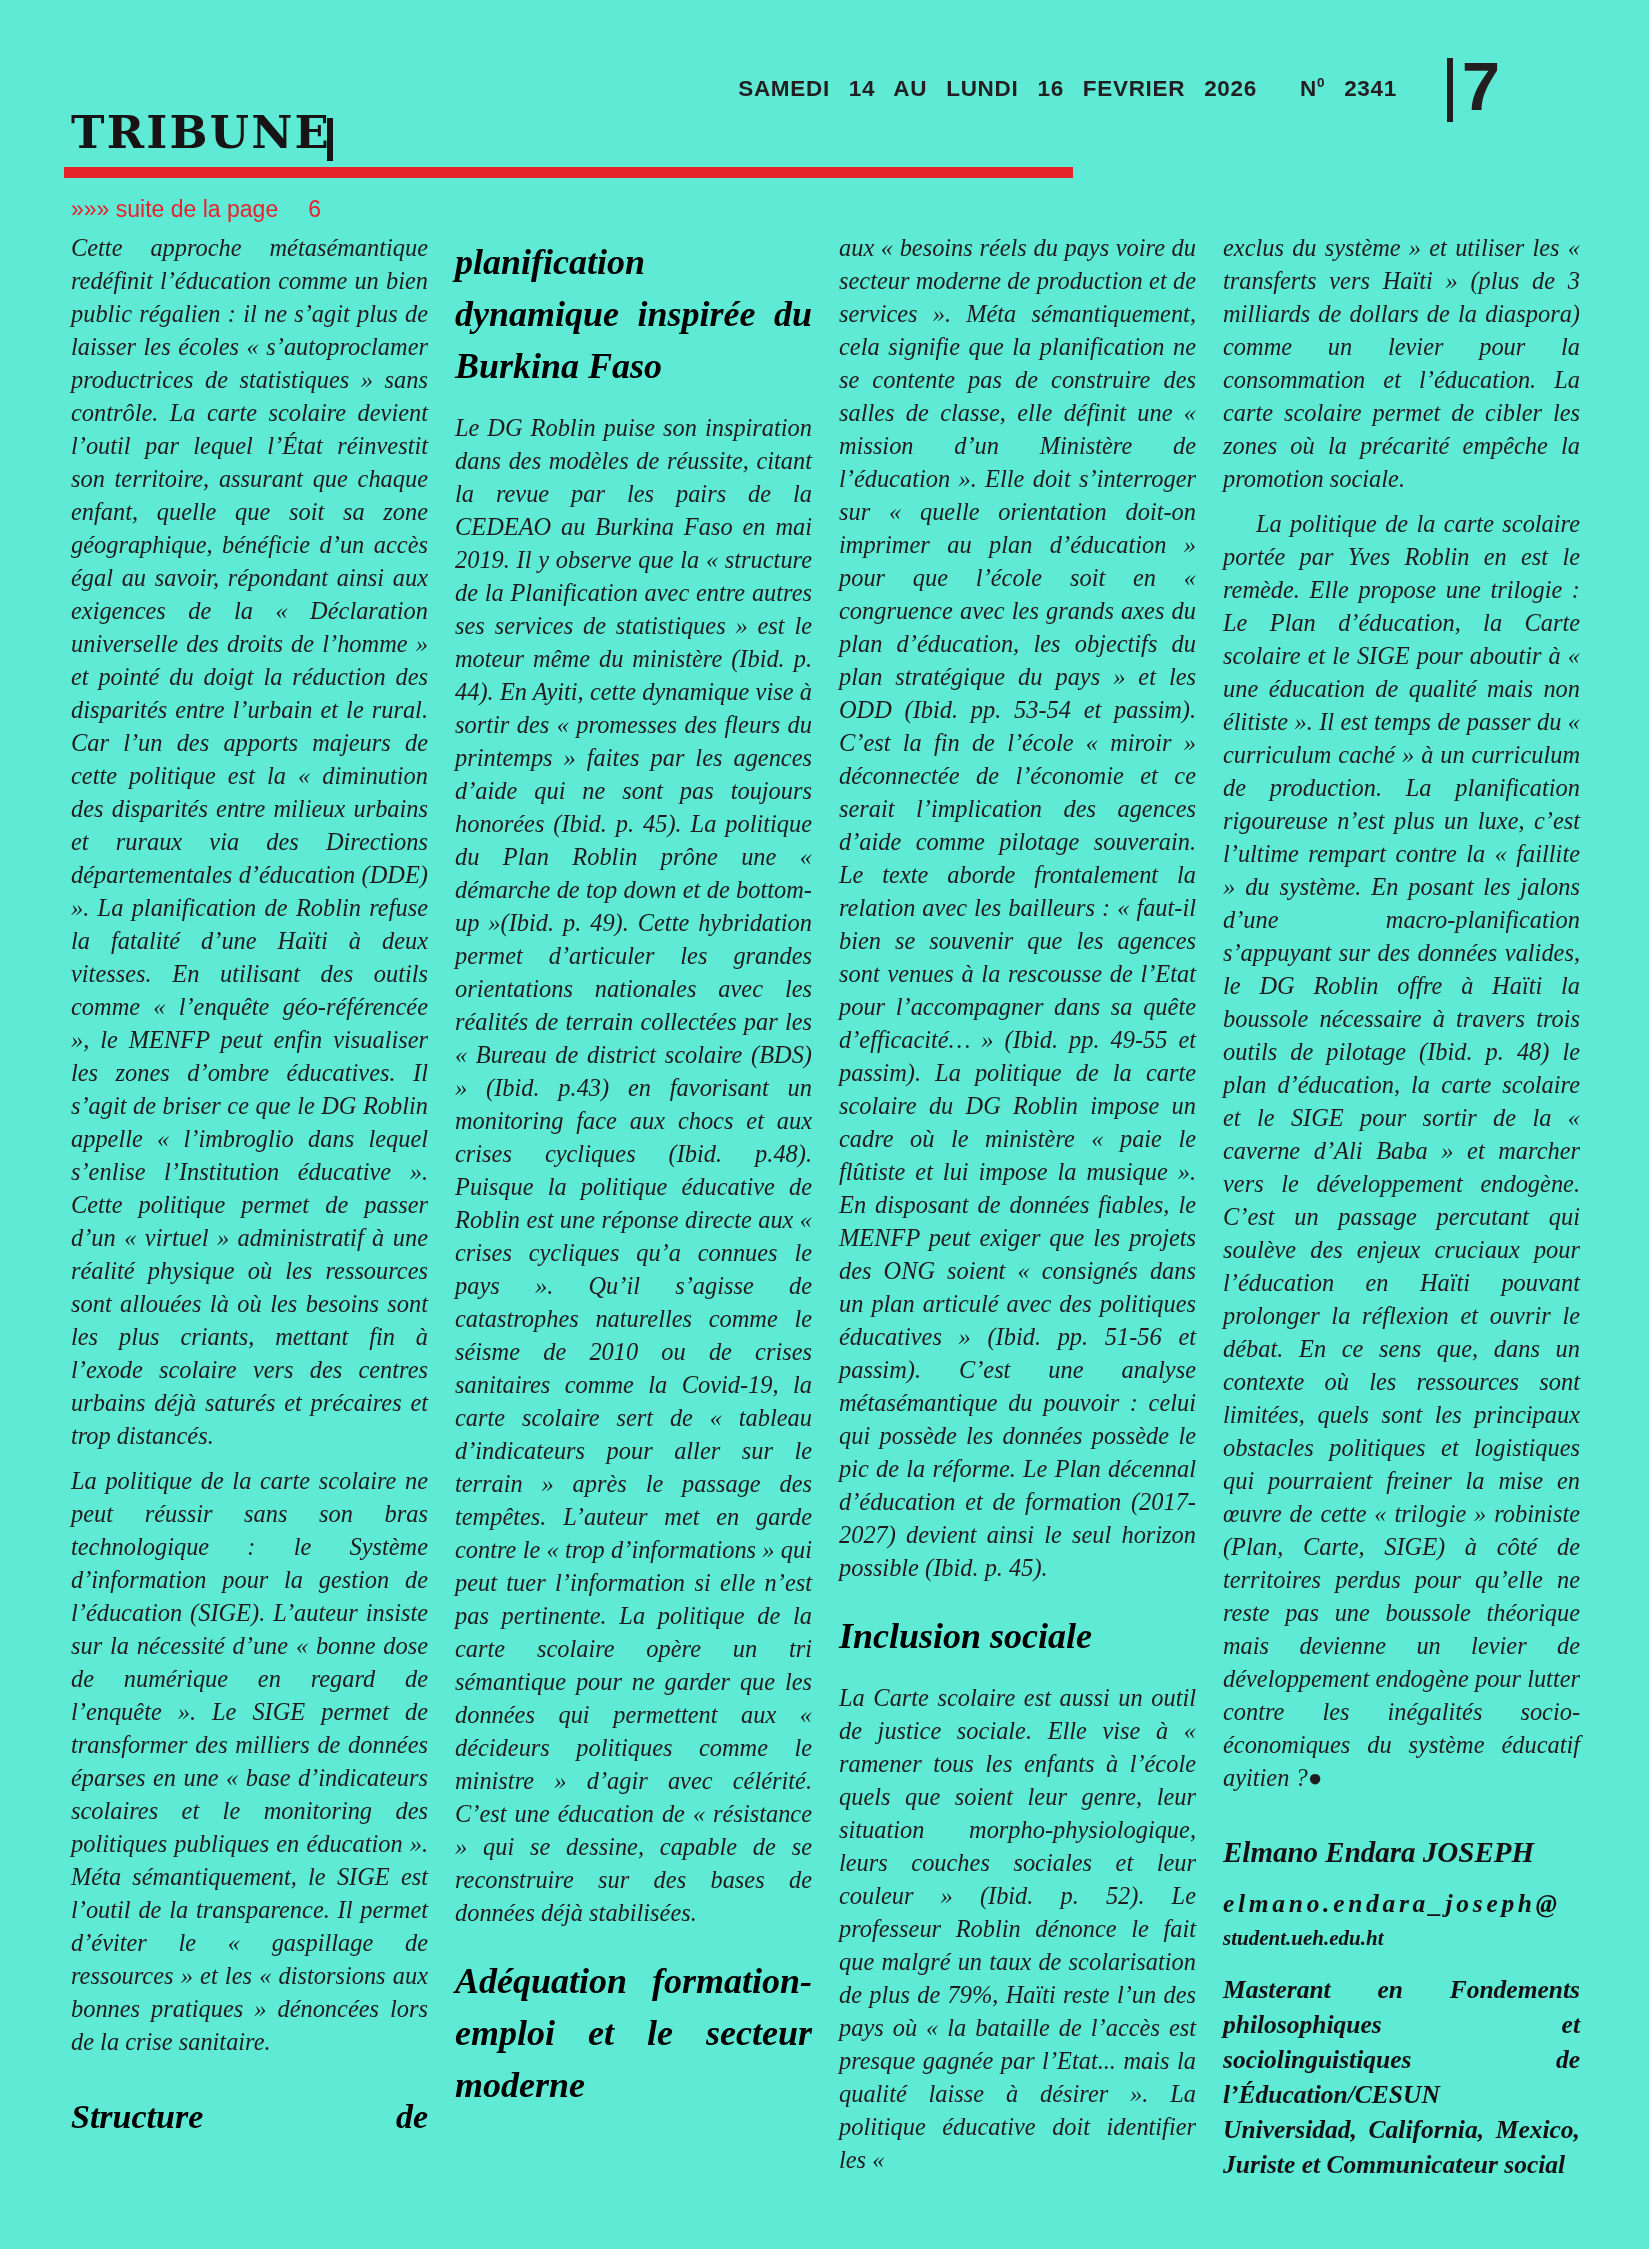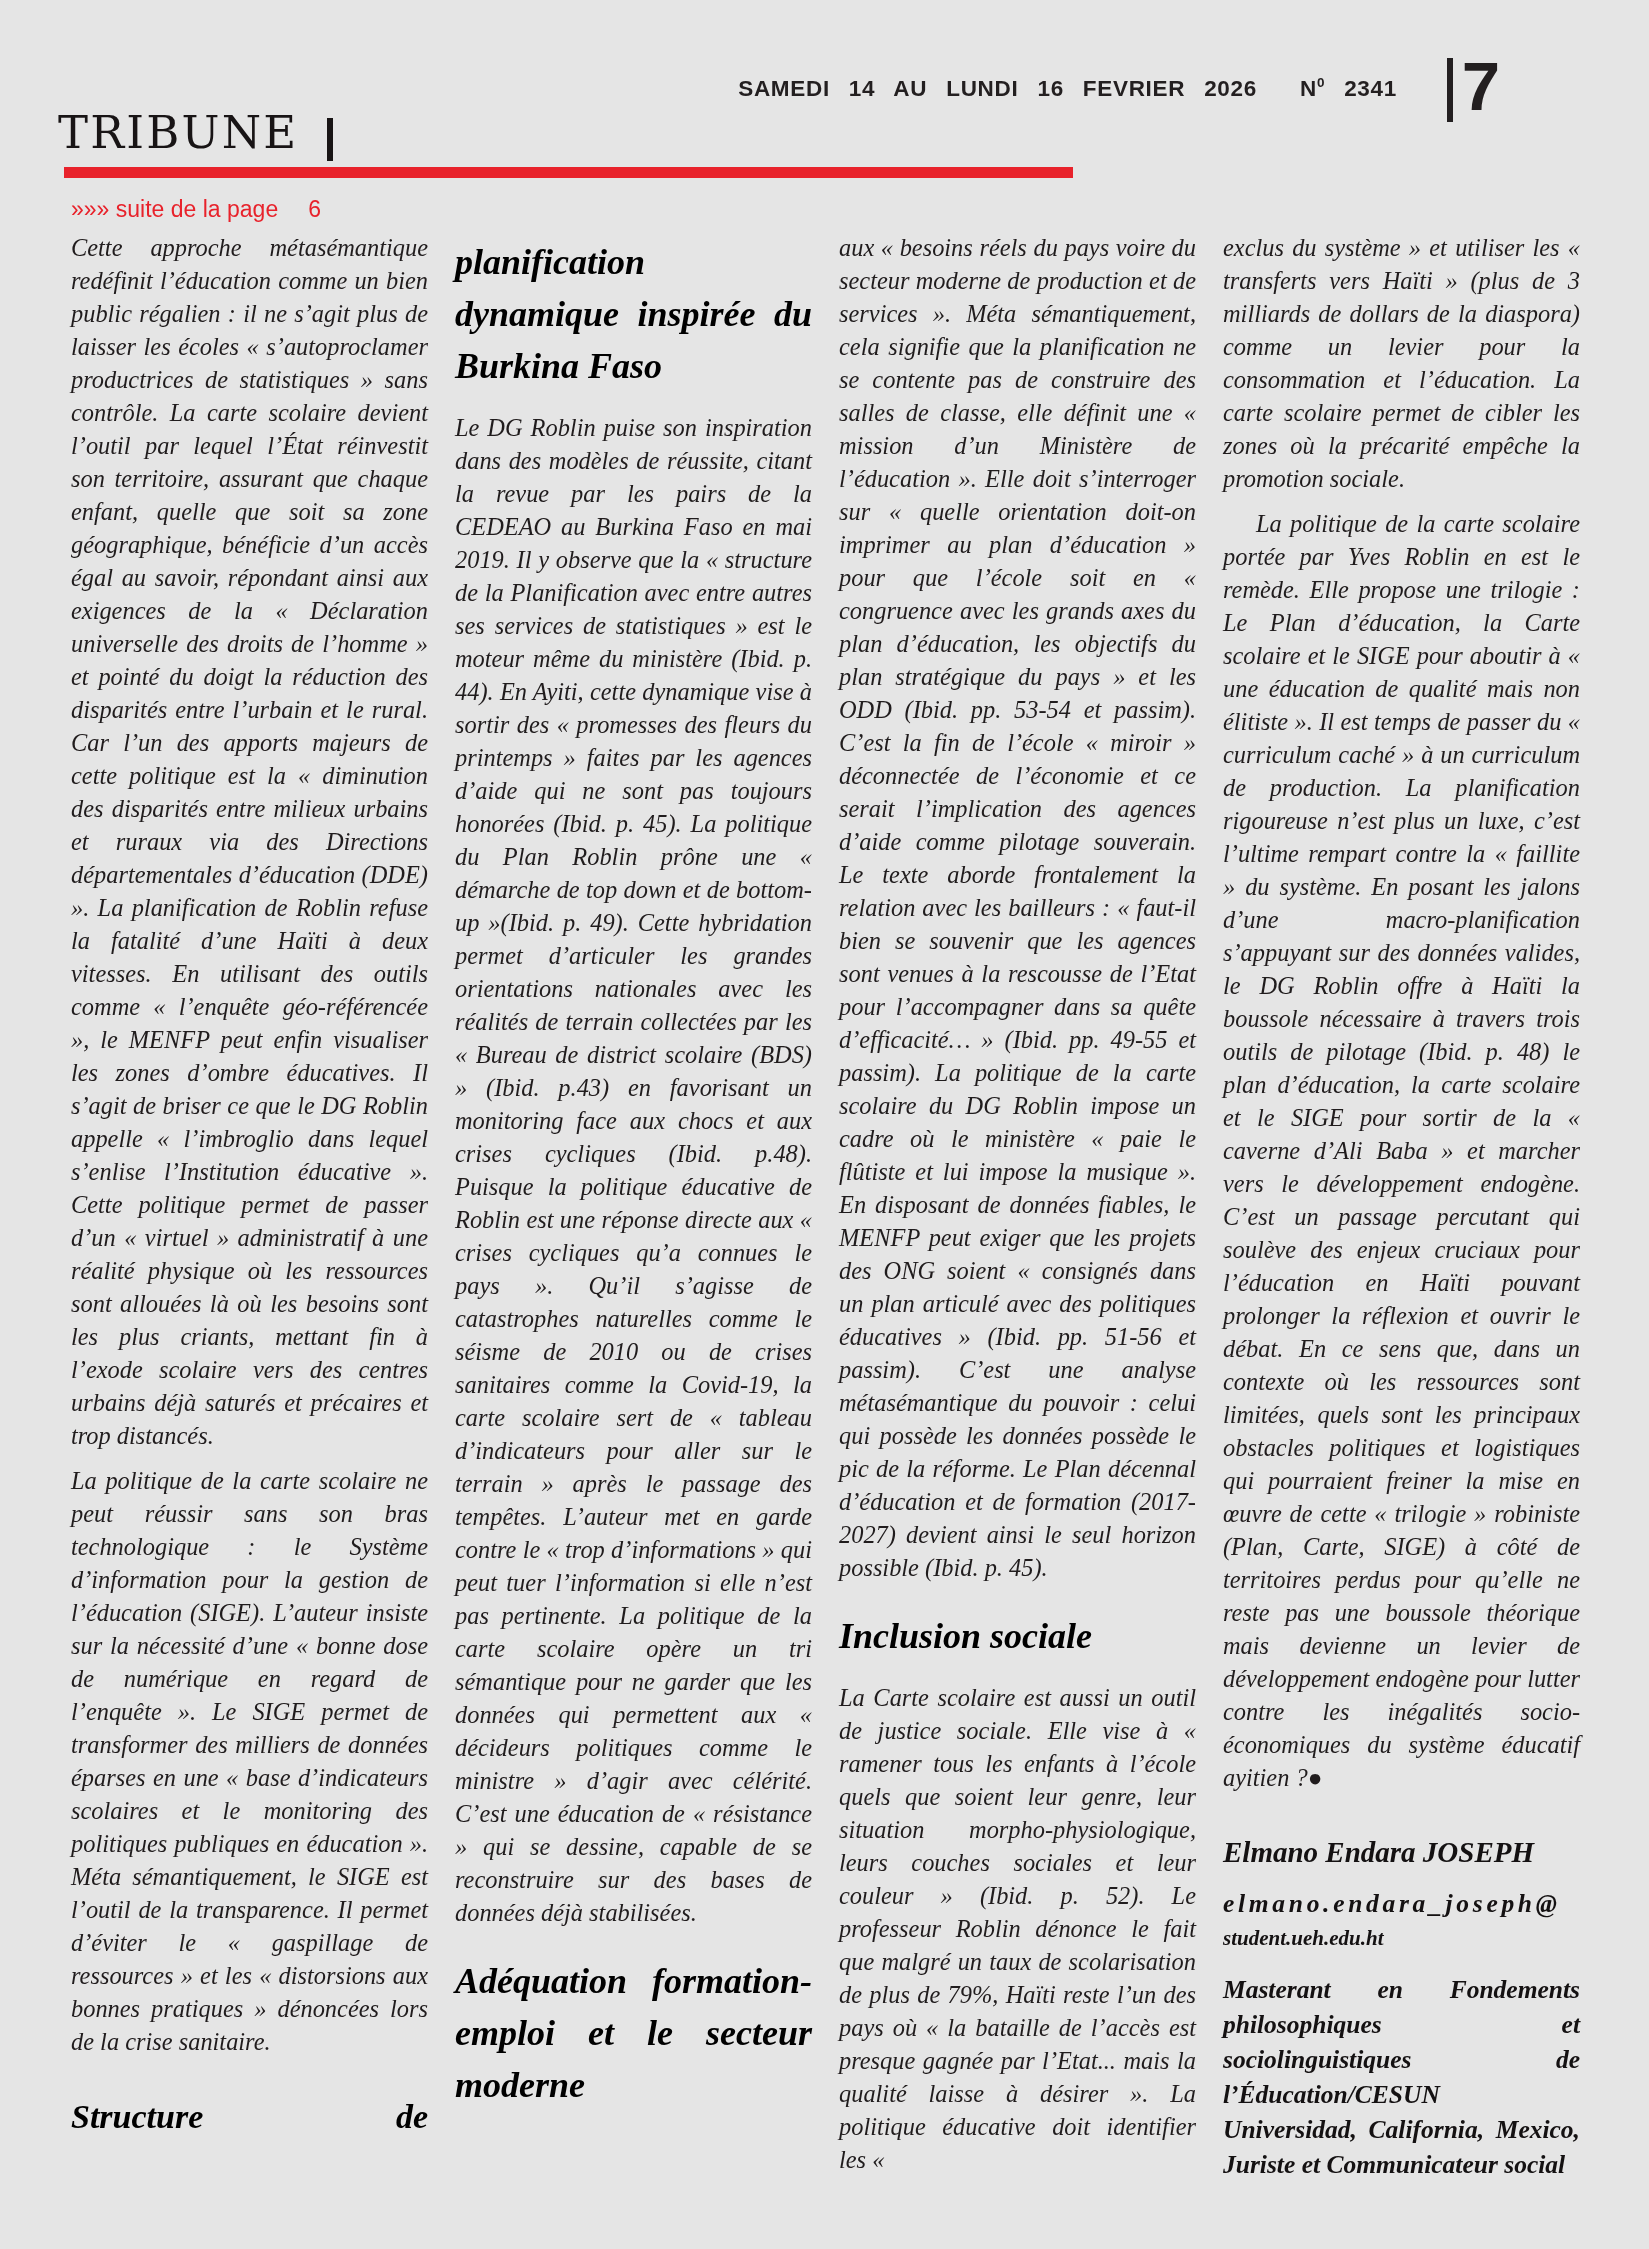--- a/index.html
+++ b/index.html
@@ -1,29 +1,29 @@
 <!DOCTYPE html>
 <html style="font-size:12px"><head>
 <meta charset="utf-8">
 <style>
   html,body{margin:0;padding:0;background:#888;}
-  .page{position:relative;width:1650px;height:2250px;background:#e5e5e5;overflow:hidden;
+  .page{position:relative;width:1650px;height:2250px;background:#5eead4;overflow:hidden;
         font-family:"Liberation Serif",serif;color:#201c1d;}
 
   
   .date-group{position:absolute;top:75px;right:253px;display:flex;align-items:baseline;gap:43px;
               font-family:"Liberation Sans",sans-serif;font-weight:700;font-size:22.5px;
               color:#231f20;letter-spacing:0.7px;word-spacing:12px;white-space:nowrap;}
   .issue sup{font-size:13.5px;}
   .pagenum{position:absolute;top:52px;right:150px;display:flex;align-items:flex-start;gap:9px;
            font-family:"Liberation Sans",sans-serif;font-weight:700;color:#231f20;}
   .pagenum .pbar{width:6px;height:64px;background:#231f20;margin-top:6px;}
   .pagenum .pnum{font-size:69px;line-height:69px;}
 
-  .section{position:absolute;top:109px;left:58px;font-family:"DejaVu Serif",serif;font-weight:400;
+  .section{position:absolute;top:109px;left:71px;font-family:"DejaVu Serif",serif;font-weight:700;
            font-size:45px;line-height:48px;letter-spacing:2.2px;color:#181415;}
   .section-bar{position:absolute;top:118px;left:327px;width:6px;height:43px;background:#181415;}
 
   .red-rule{position:absolute;top:167px;left:64px;width:1009px;height:11.2px;background:#e8222b;}
   .banner{position:absolute;top:122px;left:1063px;width:516px;height:56px;background:#e8222b;
           clip-path:polygon(22.5px 0,100% 0,100% 100%,0 100%);
           color:#ffffff;font-family:"DejaVu Serif",serif;font-weight:700;font-size:34px;
           text-align:center;line-height:57px;}
 
   .continuation{position:absolute;top:196px;left:71px;color:#e8222b;

